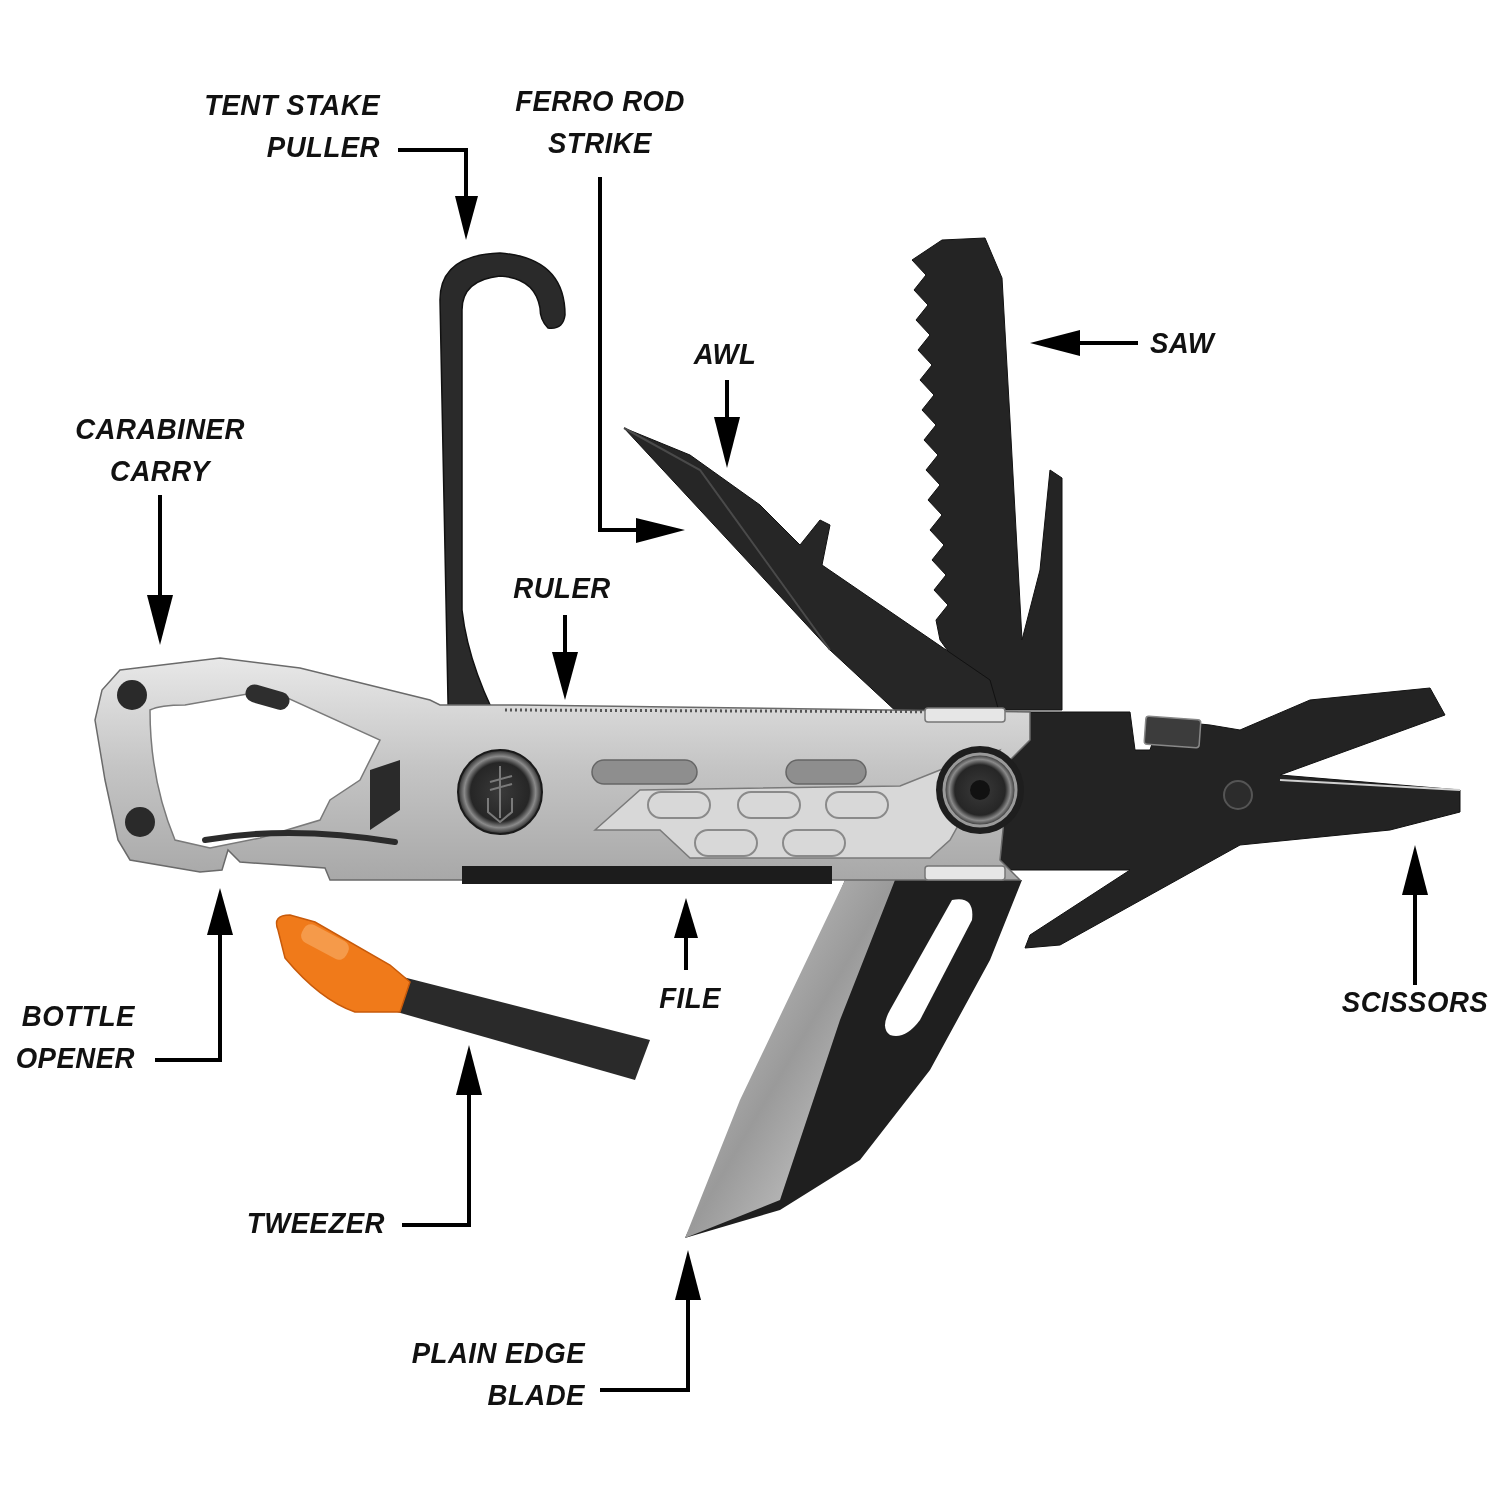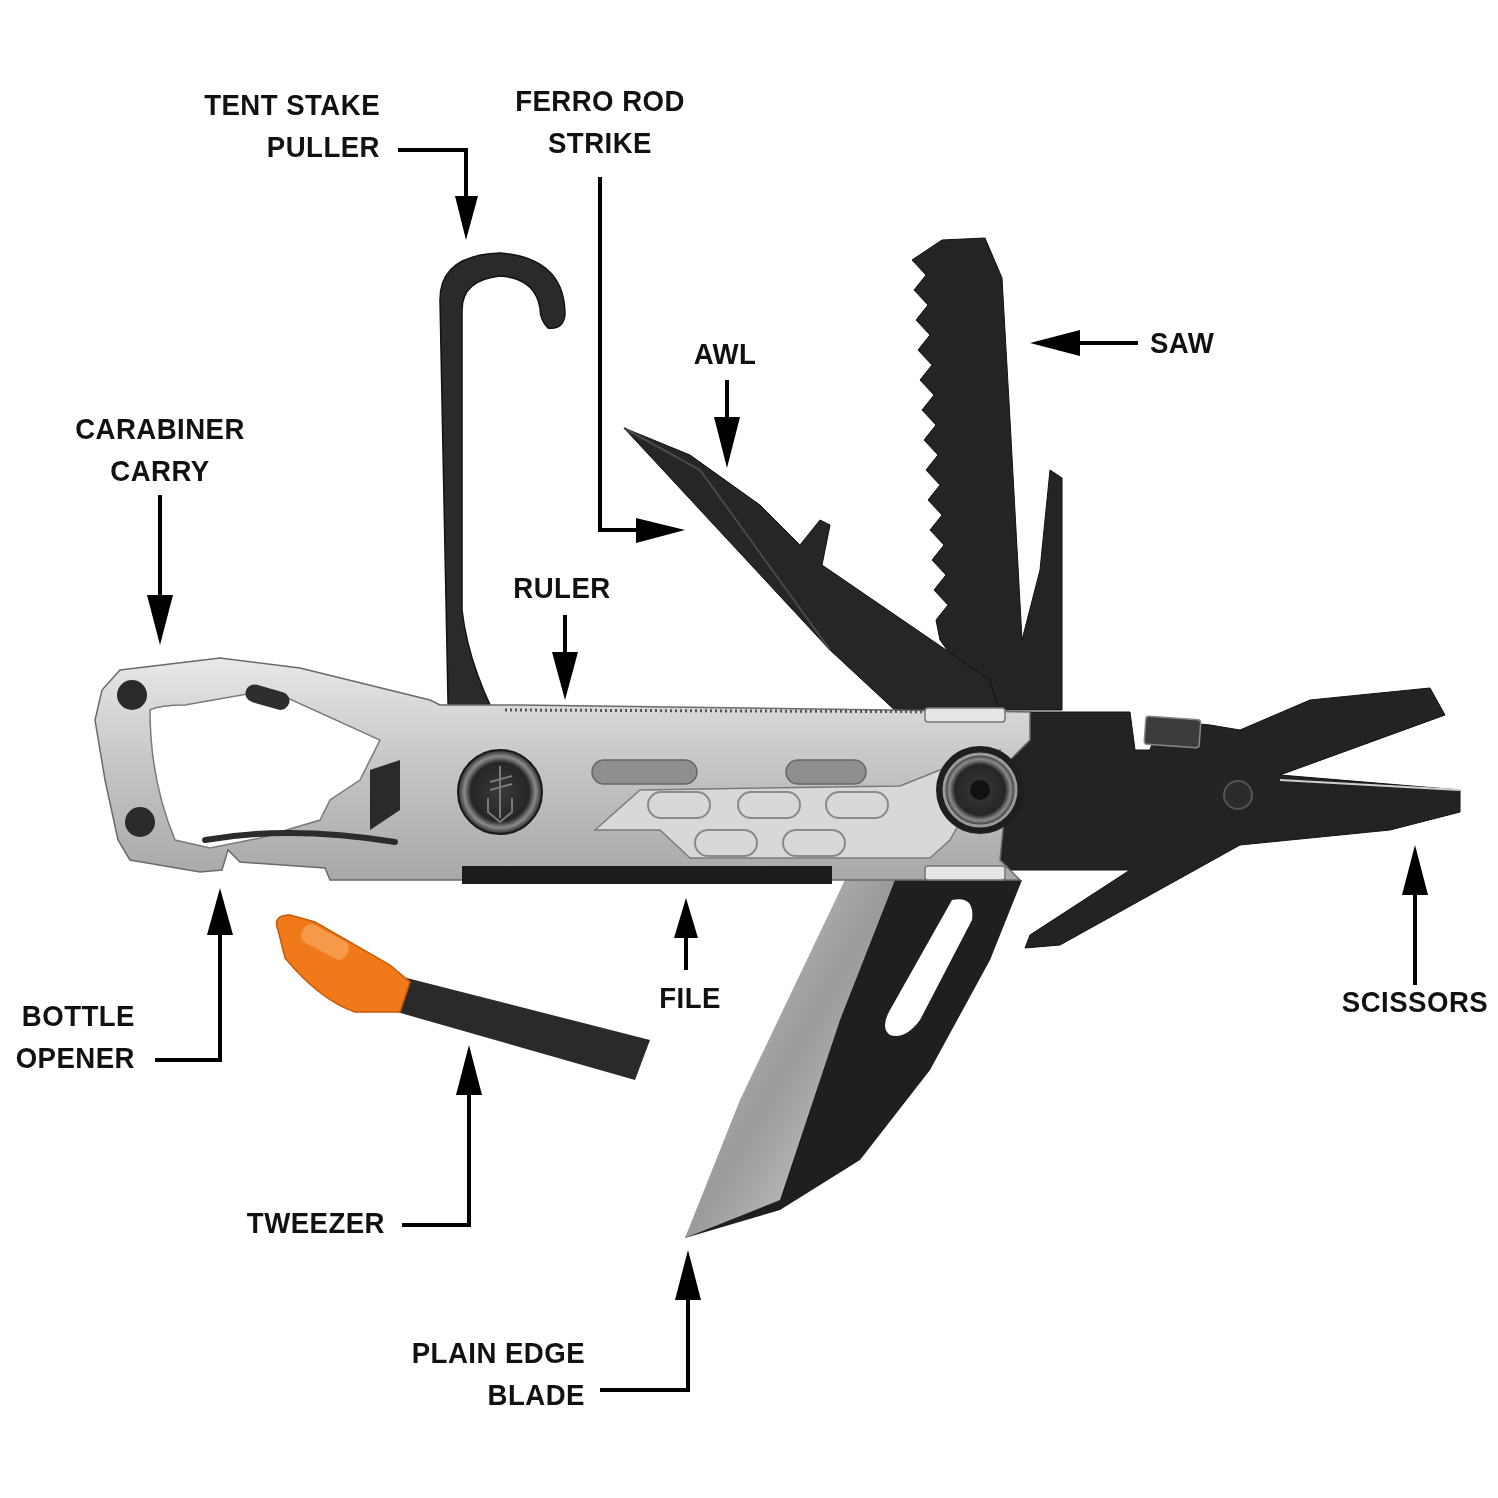--- a/index.html
+++ b/index.html
@@ -1,18 +1,18 @@
 <!DOCTYPE html>
 <html><head>
 <meta charset="utf-8">
 <style>
   html, body { margin:0; padding:0; background:#ffffff; }
   body { width:1498px; height:1498px; position:relative; overflow:hidden;
          font-family:"Liberation Sans", "DejaVu Sans", sans-serif; }
-  #stage { position:absolute; left:0; top:0; width:1498px; height:1498px; }
+  #stage { position:absolute; left:0; top:0; width:1498px; height:1498px;font-style:italic; }
   .label { position:absolute; font-family:"Liberation Sans", sans-serif; font-weight:700;
            font-size:30px; line-height:42px; color:#111111; letter-spacing:0.5px;
            white-space:nowrap; font-stretch:condensed; transform:scaleX(0.92); }
   .label span { display:block; }
   .lc { text-align:center; transform-origin:center top; }
   .lr { text-align:right; transform-origin:right top; }
   .ll { text-align:left; transform-origin:left top; }
 </style>
 </head>
 <body>

